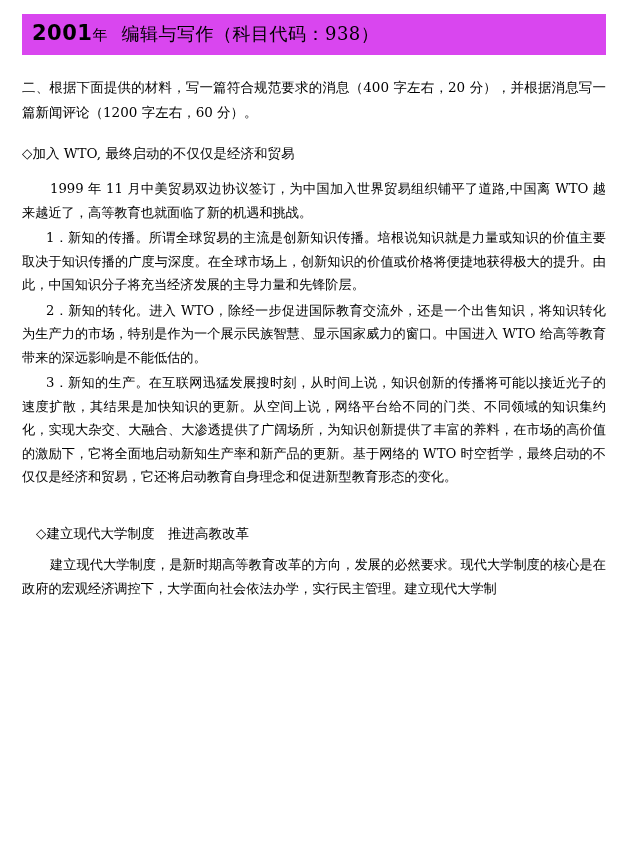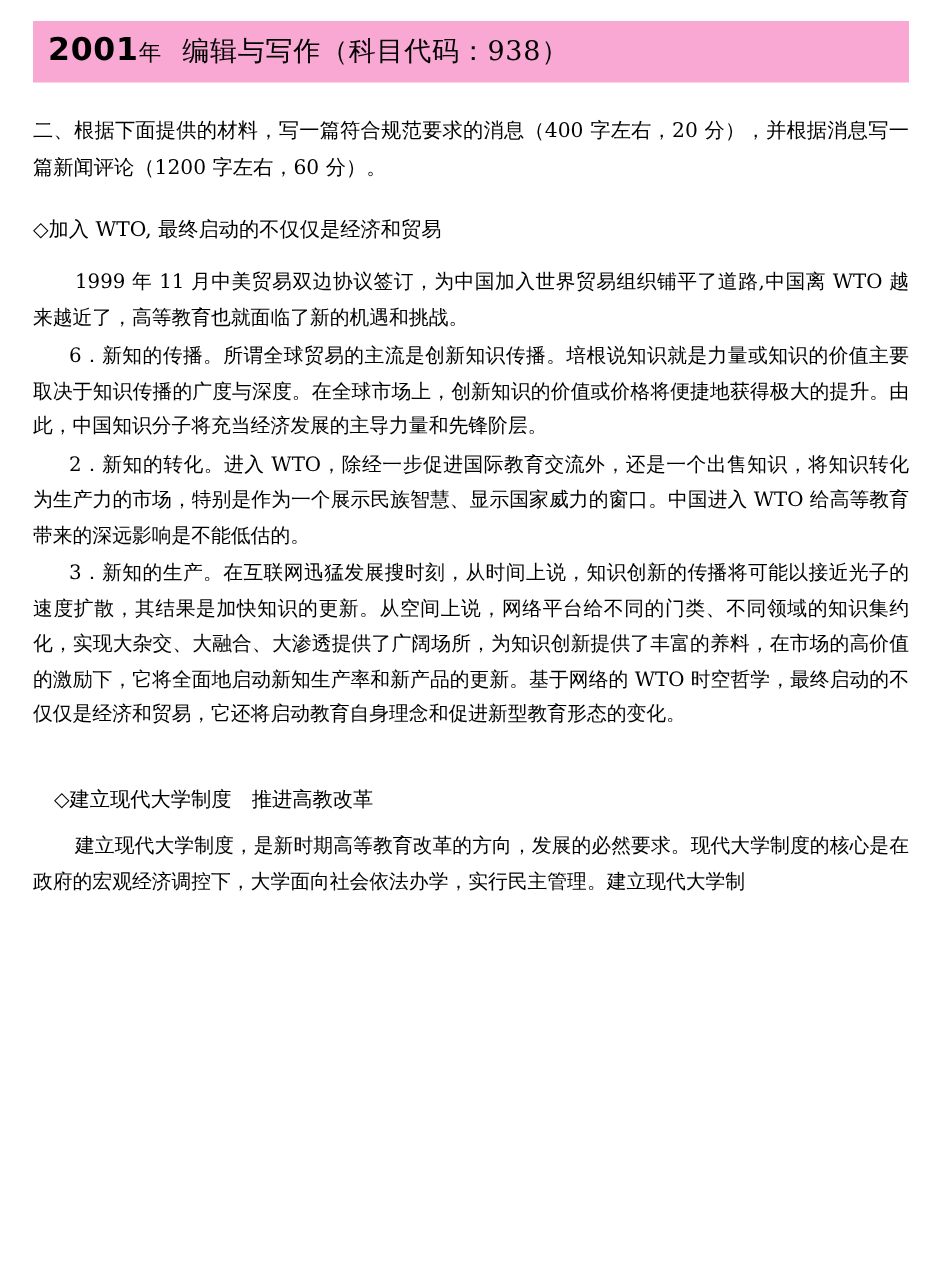--- a/index.html
+++ b/index.html
@@ -15,21 +15,21 @@
     overflow: hidden;
   }
   .page {
     width: 628px;
     height: 847px;
     box-sizing: border-box;
     padding: 14px 22px 0 22px;
     position: relative;
   }
   .title-bar {
-    background: #f9a8d4;
+    background: #d946ef;
     padding: 7px 10px 9px 10px;
     margin: 0 0 20px 0;
     white-space: nowrap;
     line-height: 1.2;
   }
   .title-year {
     font-family: "DejaVu Sans", "Liberation Sans", sans-serif;
     font-weight: bold;
     font-size: 21px;
     letter-spacing: 0.5px;
@@ -87,21 +87,21 @@
   <div class="title-bar">
     <span class="title-year">2001</span><span class="title-nian">年</span><span class="title-main">编辑与写作（科目代码：938）</span>
   </div>
 
 
   <p class="q-line tight">二、根据下面提供的材料，写一篇符合规范要求的消息（400 字左右，20 分），并根据消息写一篇新闻评论（1200 字左右，60 分）。</p>
 
   <p class="sec-head">◇加入 WTO, 最终启动的不仅仅是经济和贸易</p>
 
   <p class="para">1999 年 11 月中美贸易双边协议签订，为中国加入世界贸易组织铺平了道路,中国离 WTO 越来越近了，高等教育也就面临了新的机遇和挑战。</p>
-  <p class="para numbered">6．新知的传播。所谓全球贸易的主流是创新知识传播。培根说知识就是力量或知识的价值主要取决于知识传播的广度与深度。在全球市场上，创新知识的价值或价格将便捷地获得极大的提升。由此，中国知识分子将充当经济发展的主导力量和先锋阶层。</p>
+  <p class="para numbered">1．新知的传播。所谓全球贸易的主流是创新知识传播。培根说知识就是力量或知识的价值主要取决于知识传播的广度与深度。在全球市场上，创新知识的价值或价格将便捷地获得极大的提升。由此，中国知识分子将充当经济发展的主导力量和先锋阶层。</p>
   <p class="para numbered">2．新知的转化。进入 WTO，除经一步促进国际教育交流外，还是一个出售知识，将知识转化为生产力的市场，特别是作为一个展示民族智慧、显示国家威力的窗口。中国进入 WTO 给高等教育带来的深远影响是不能低估的。</p>
   <p class="para numbered">3．新知的生产。在互联网迅猛发展搜时刻，从时间上说，知识创新的传播将可能以接近光子的速度扩散，其结果是加快知识的更新。从空间上说，网络平台给不同的门类、不同领域的知识集约化，实现大杂交、大融合、大渗透提供了广阔场所，为知识创新提供了丰富的养料，在市场的高价值的激励下，它将全面地启动新知生产率和新产品的更新。基于网络的 WTO 时空哲学，最终启动的不仅仅是经济和贸易，它还将启动教育自身理念和促进新型教育形态的变化。</p>
 
   <div class="spacer-md"></div>
 
   <p class="sec-head-2">◇建立现代大学制度　推进高教改革</p>
 
   <p class="para">建立现代大学制度，是新时期高等教育改革的方向，发展的必然要求。现代大学制度的核心是在政府的宏观经济调控下，大学面向社会依法办学，实行民主管理。建立现代大学制</p>
 
 </div>

